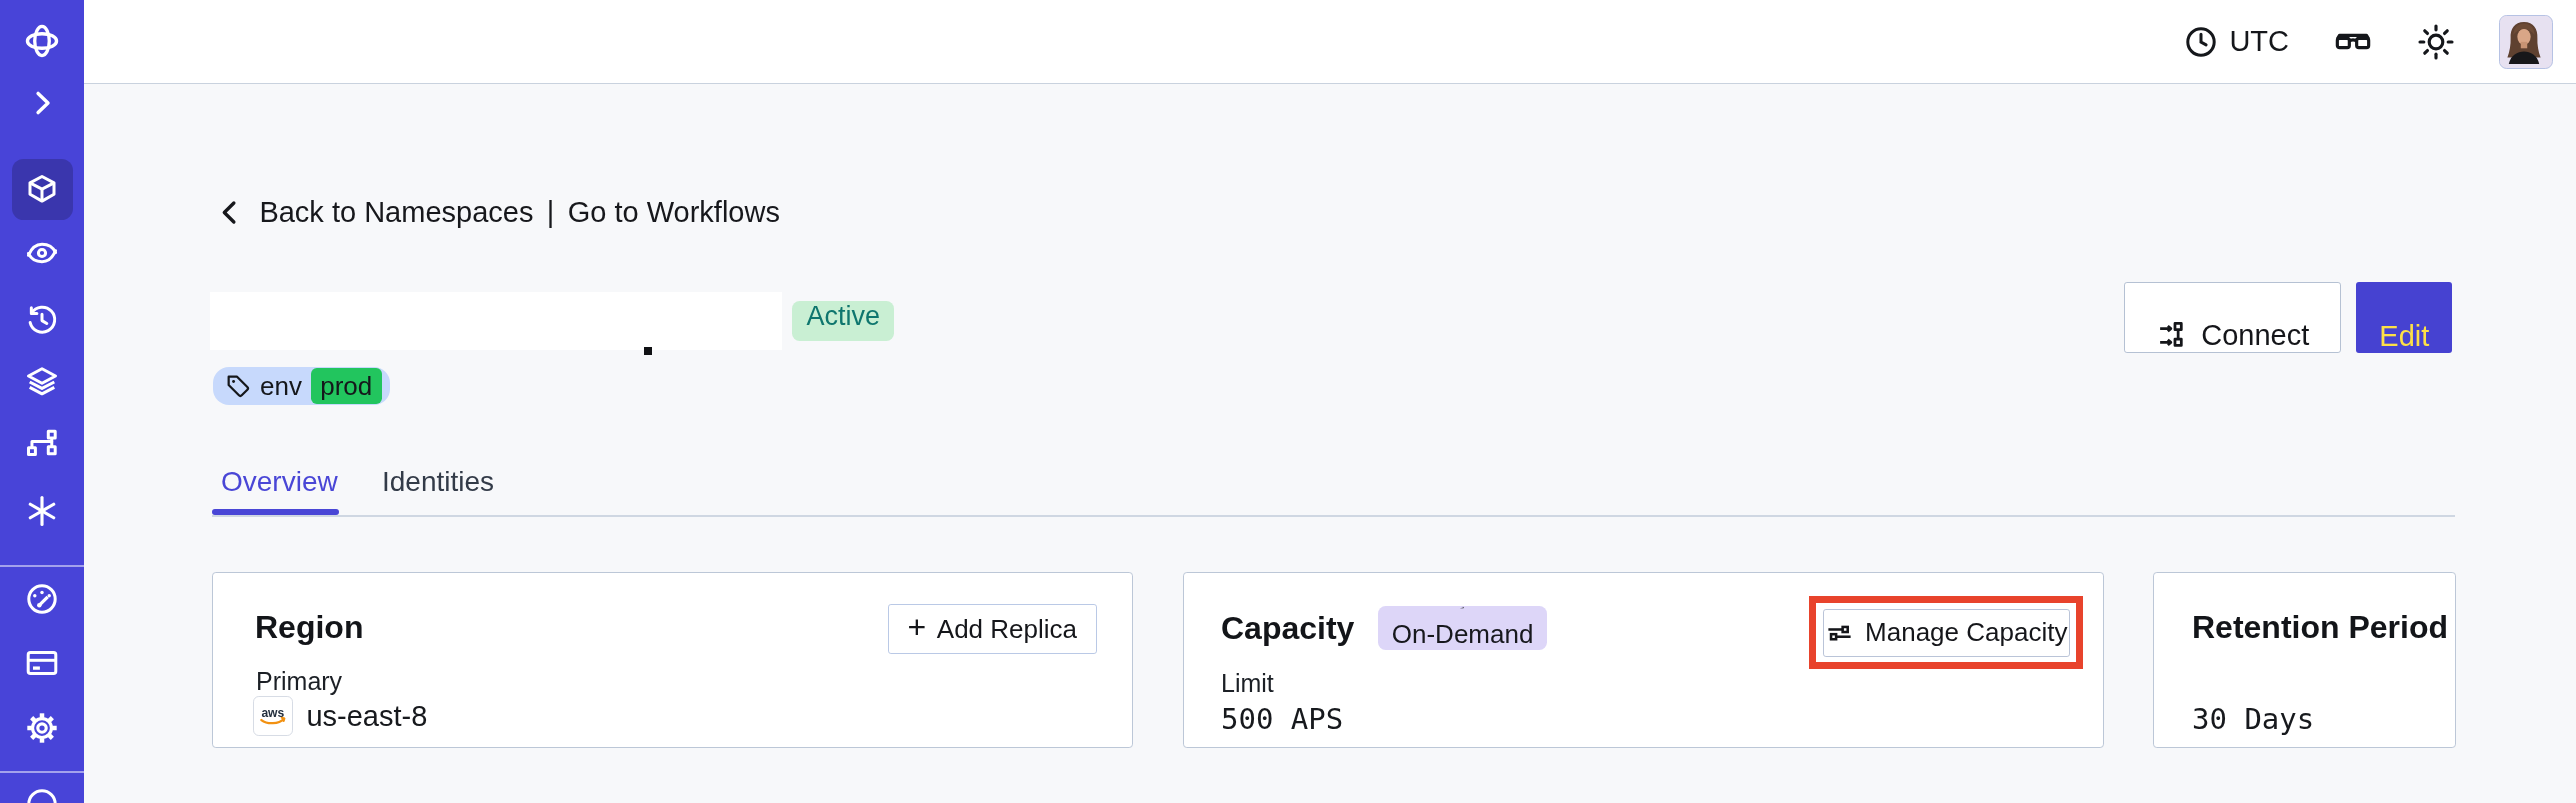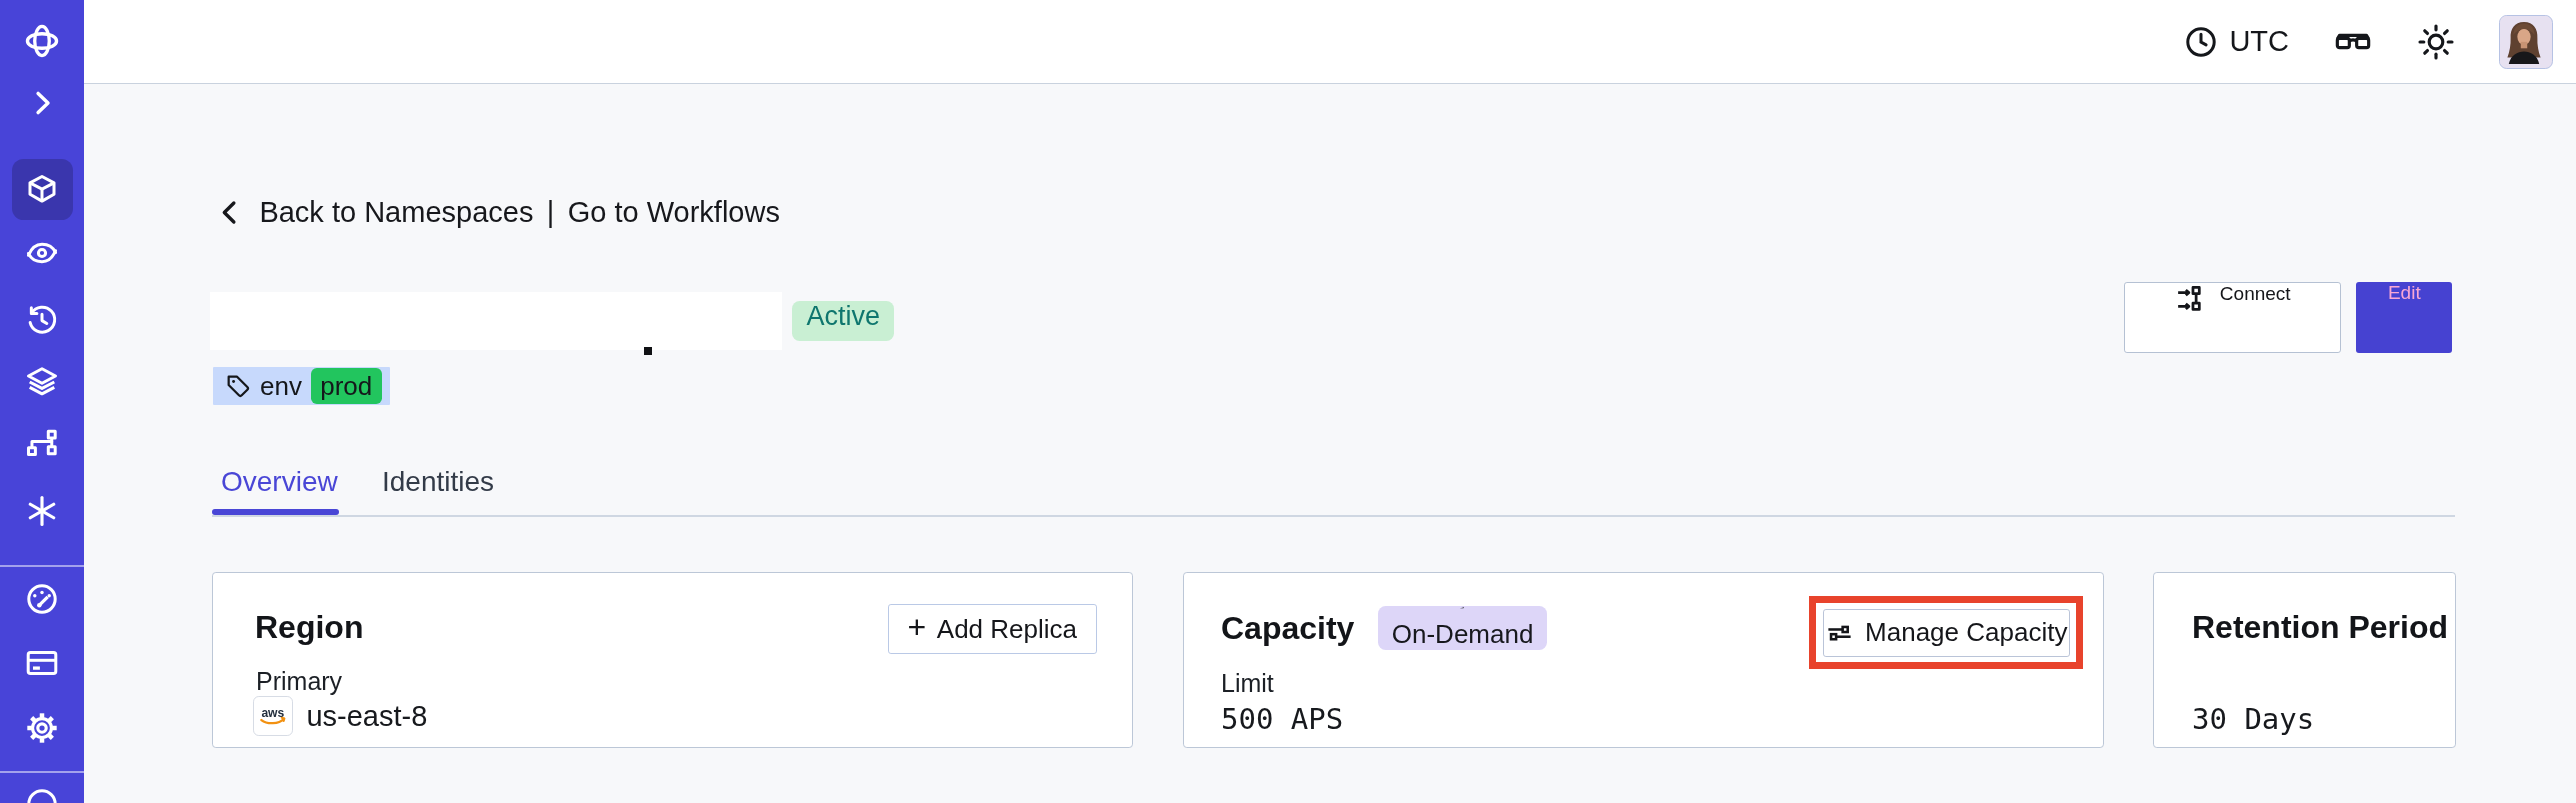--- a/index.html
+++ b/index.html
@@ -21,25 +21,25 @@
   .avatar{width:52px;height:52px;border-radius:7.7px;border:1.9px solid #b6c2e4;overflow:hidden;background:#e7e1f1;cursor:pointer;}
 
   
   .crumbs{position:absolute;left:215px;top:196px;display:flex;align-items:center;gap:13.4px;font-size:29px;color:#17181c;}
   .crumb-link{display:flex;align-items:center;gap:13.4px;cursor:pointer;}
   .redact{position:absolute;left:210px;top:292px;width:572px;height:58px;background:#ffffff;}
   .redact-dot{position:absolute;left:644px;top:347px;width:7.7px;height:7.7px;background:#101114;}
   .badge-active{position:absolute;left:792px;top:301px;height:40px;background:#c9efd3;color:#0f766e;
                 display:flex;align-items:flex-start;padding:0 14.4px;border-radius:7.7px;font-size:27px;}
   .actions{position:absolute;left:2124px;top:282px;display:flex;gap:15.3px;}
-  .btn{display:flex;align-items:flex-start;justify-content:center;box-sizing:border-box;border-radius:2.9px;
-       font-size:19px;cursor:pointer;}
+  .btn{display:flex;align-items:flex-end;justify-content:center;box-sizing:border-box;border-radius:2.9px;
+       font-size:29px;cursor:pointer;}
   .btn-connect{width:217px;height:71px;background:#fff;border:1.9px solid #b5c1d3;gap:12.5px;color:#15161a;}
-  .btn-edit{width:96px;height:71px;background:#4642d1;color:#f9a8d4;}
-  .tagpill{position:absolute;left:213px;top:367px;height:38px;background:#c7d9fc;border-radius:1px;
+  .btn-edit{width:96px;height:71px;background:#4642d1;color:#fde047;}
+  .tagpill{position:absolute;left:213px;top:367px;height:38px;background:#c7d9fc;border-radius:16px;
            display:flex;align-items:center;gap:8.6px;padding:0 8.6px 0 10.5px;font-size:26px;color:#15171b;cursor:pointer;}
   .tagval{background:#22c55e;border-radius:5.8px;padding:2.9px 9.6px;}
 
   
   .tab{position:absolute;top:466px;font-size:28px;cursor:pointer;}
   .tab-overview{left:221px;color:#4946d6;font-weight:500;}
   .tab-identities{left:382px;color:#333b48;}
   .tab-underline-active{position:absolute;left:212px;top:509px;width:127px;height:5.8px;background:#4946d6;border-radius:2.9px;}
   .tabs-line{position:absolute;left:212px;top:515px;width:2243px;height:1.9px;background:#cfd7e2;}
 

